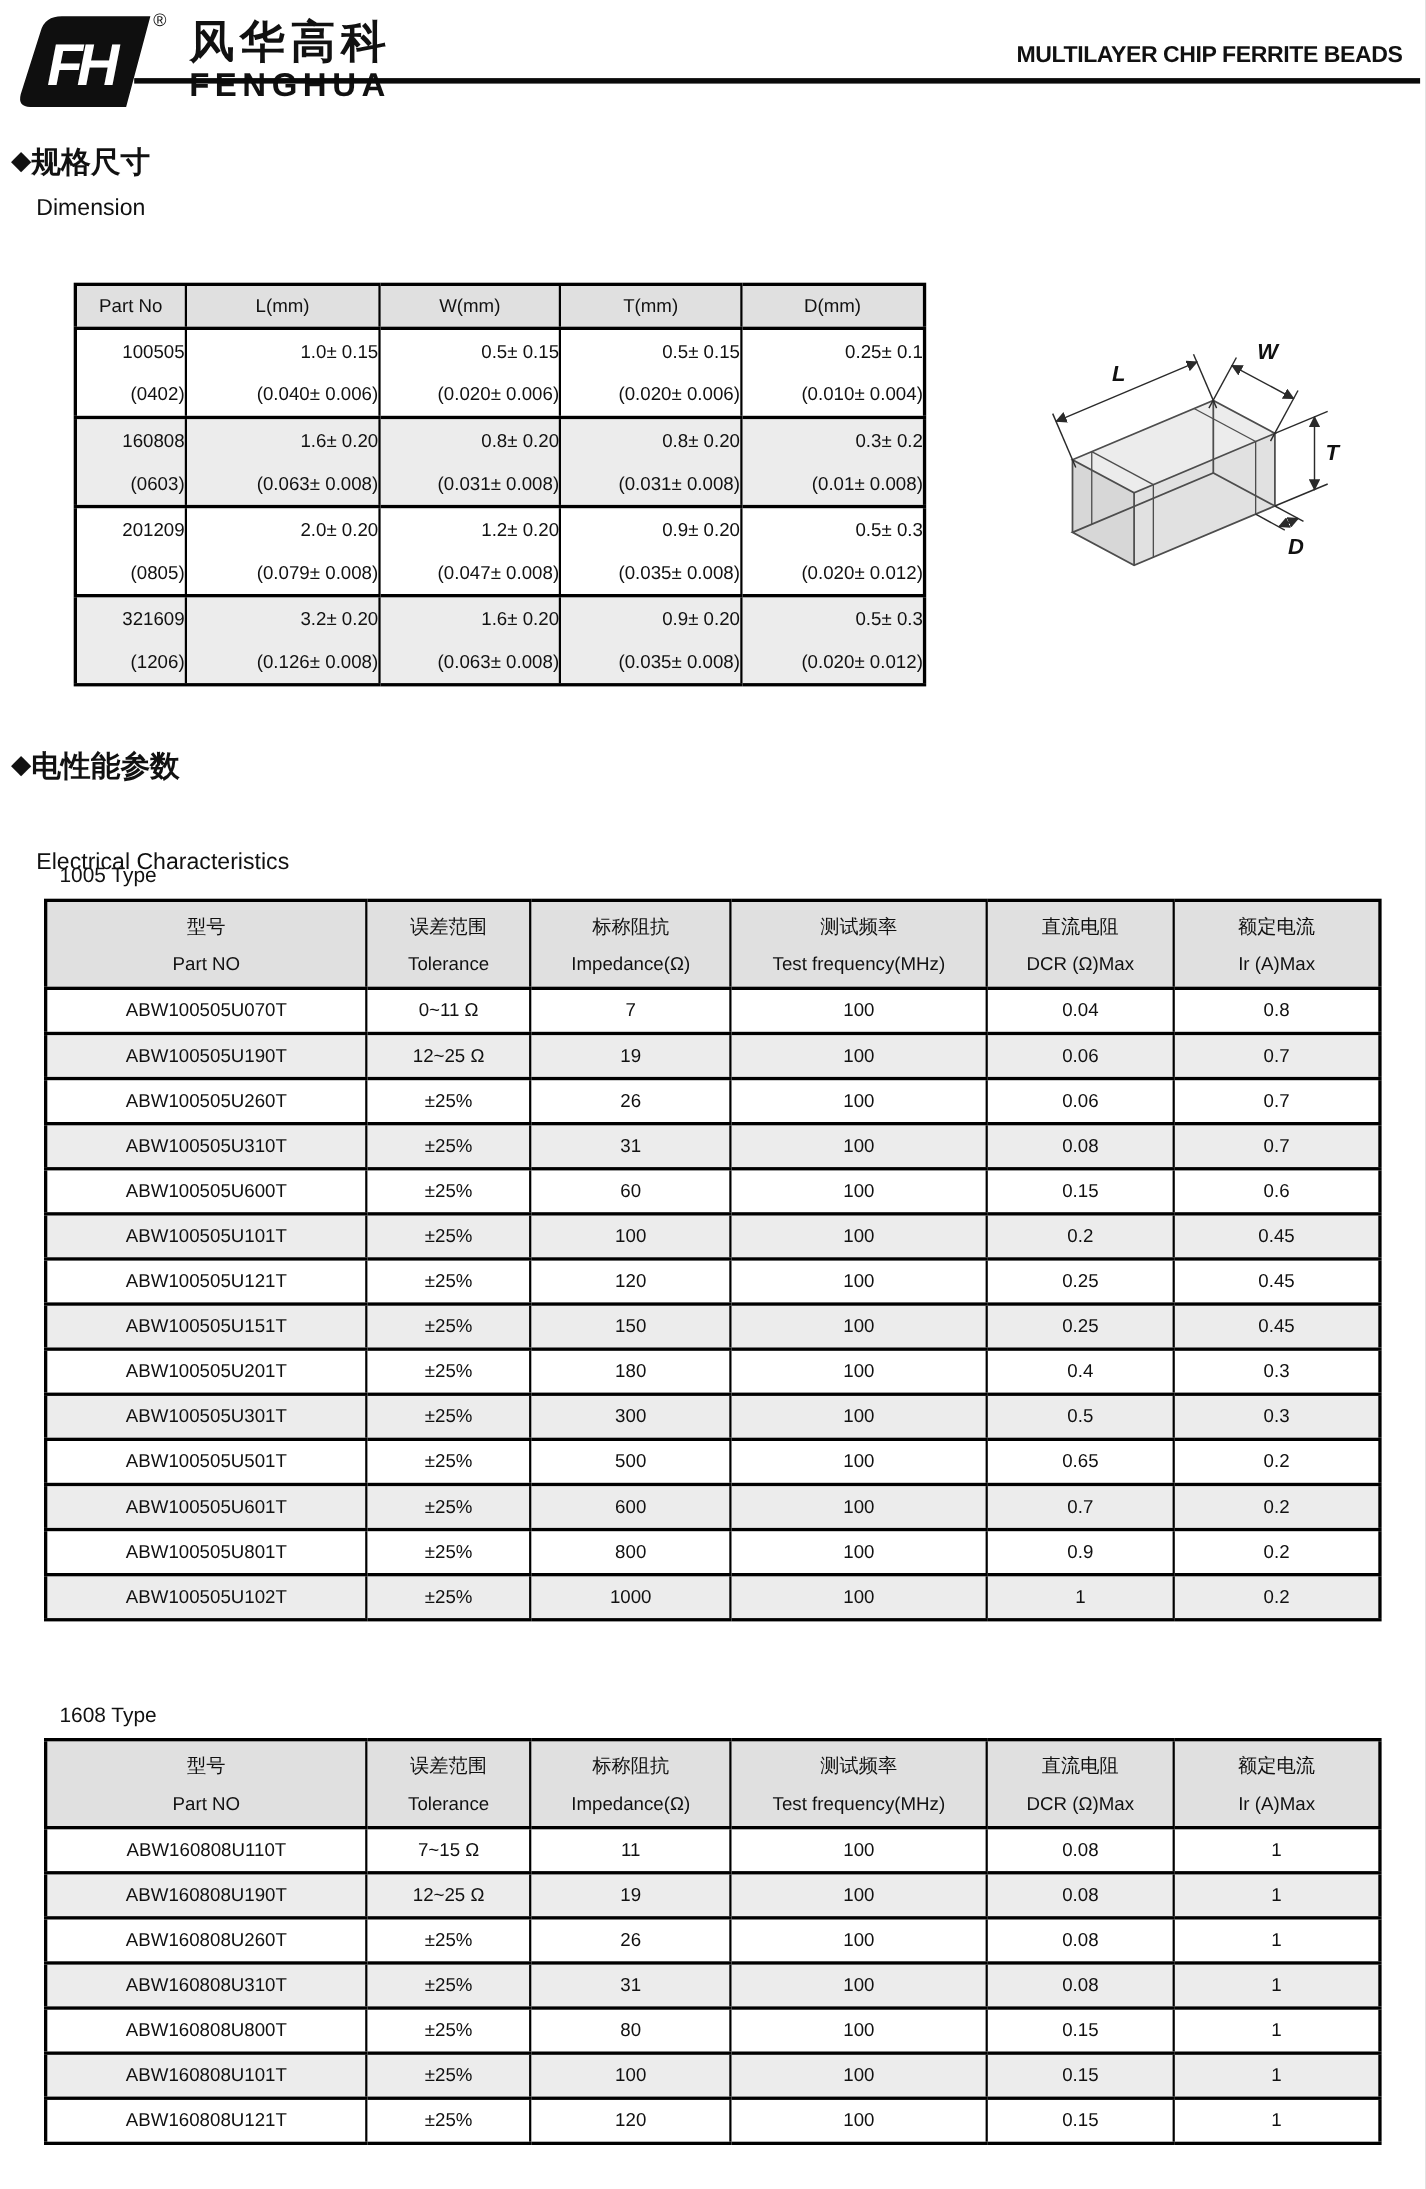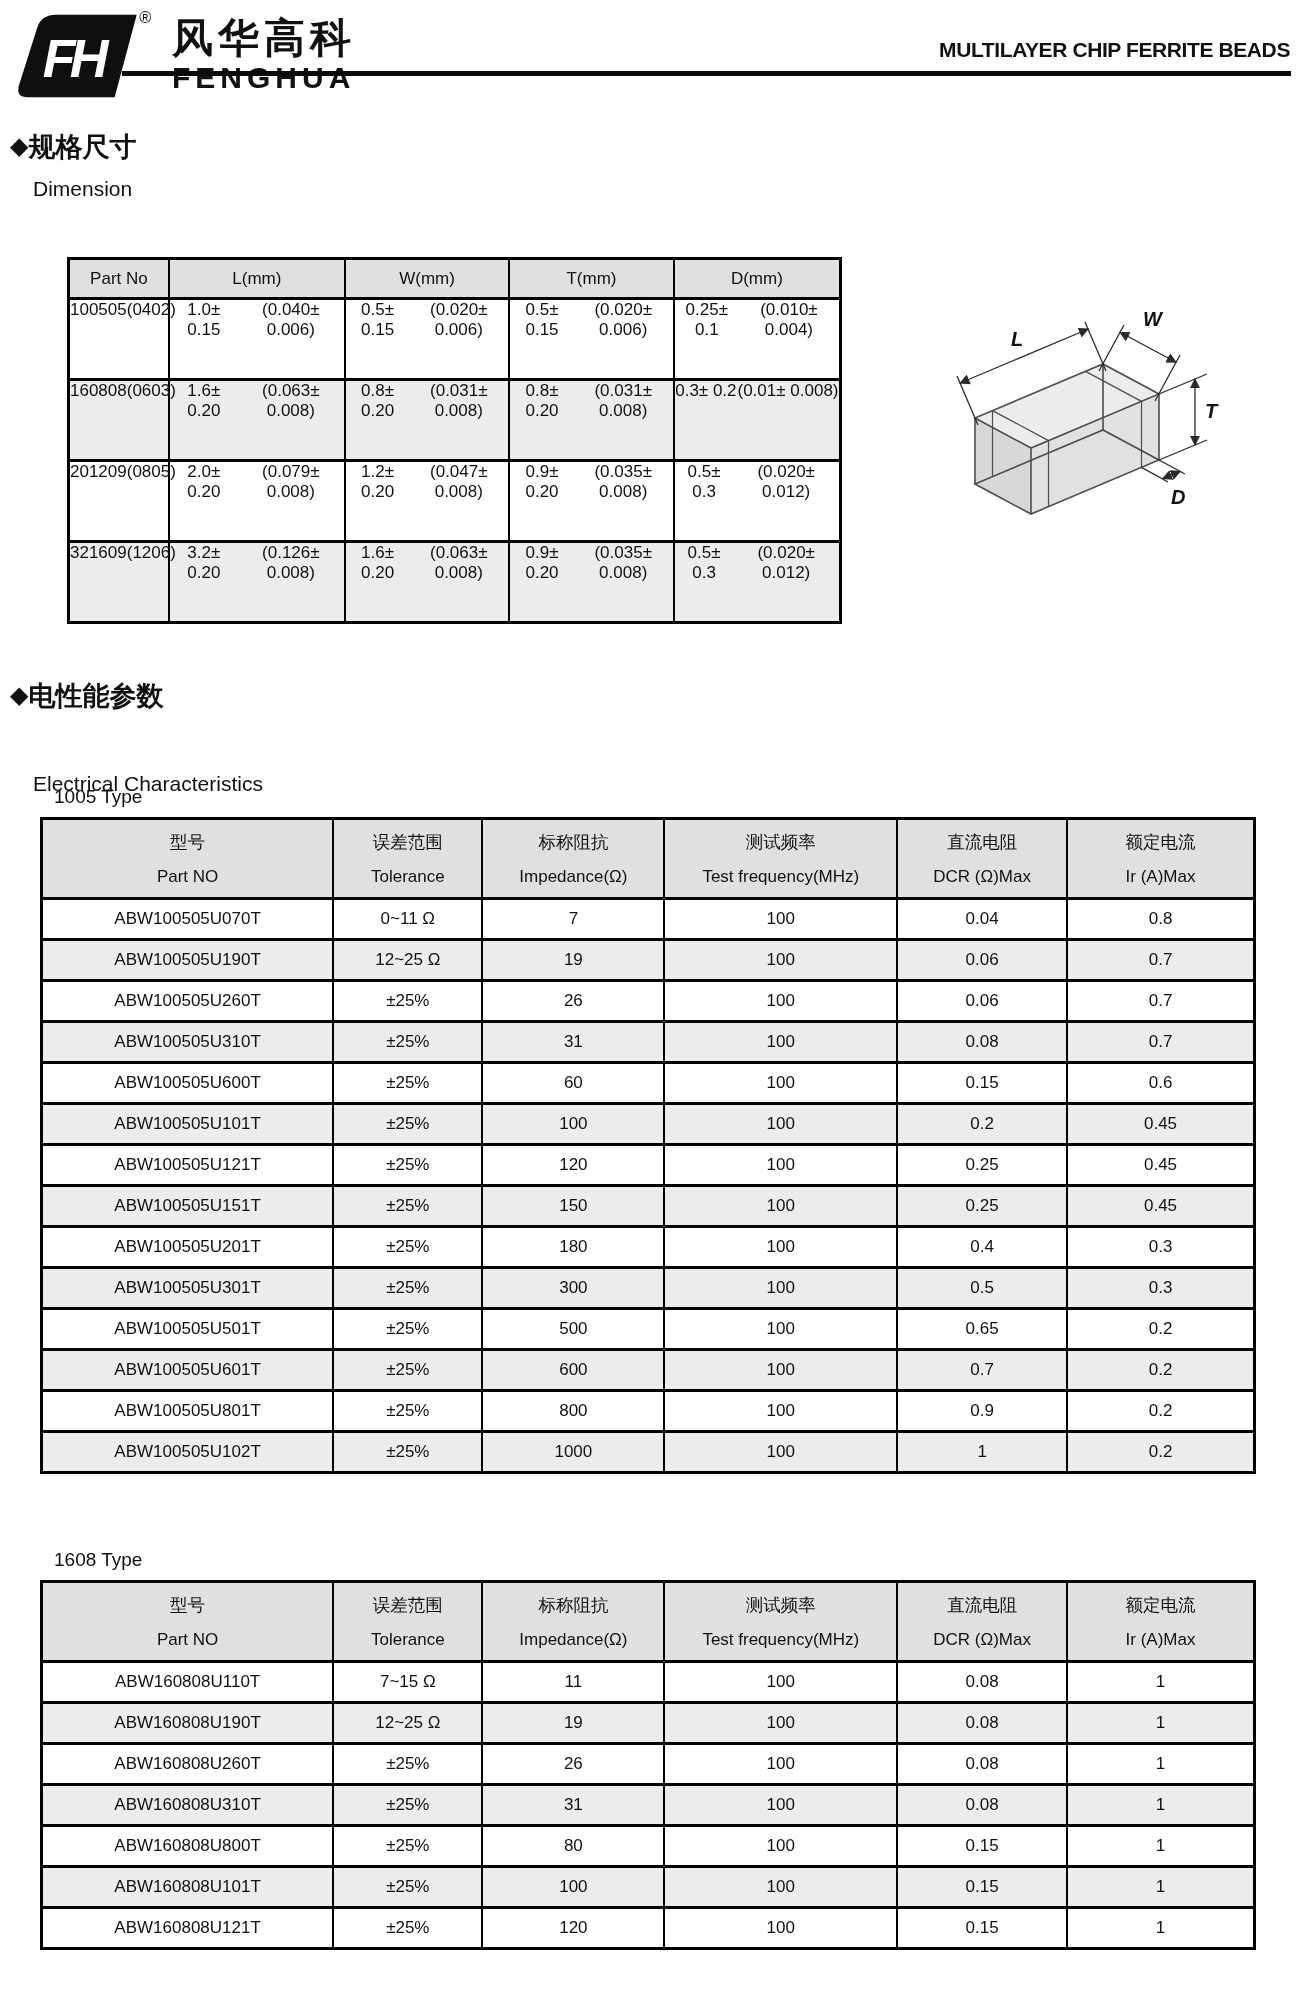--- a/index.html
+++ b/index.html
@@ -4,35 +4,35 @@
 <style>
   * { margin:0; padding:0; box-sizing:border-box; }
   body { background:#888; font-family:"Liberation Sans","DejaVu Sans",sans-serif; }
   .page { position:relative; width:1296px; height:1990px; background:#ffffff; margin:0 auto; overflow:hidden; color:#111; }
 
   
   .logo-block { position:absolute; left:14px; top:10px; display:flex; }
   .brand-text { margin-left:18px; padding-top:6px; }
   .brand-cn { font-size:41px; font-weight:bold; letter-spacing:5px; line-height:1.1; }
   .brand-en { font-size:30px; font-weight:bold; letter-spacing:5px; line-height:1.15; }
-  .doc-title { position:absolute; right:6px; top:38px; font-size:21px; font-weight:bold; letter-spacing:-0.4px;text-align:center; }
+  .doc-title { position:absolute; right:21px; top:38px; font-size:21px; font-weight:bold; letter-spacing:-0.4px;text-align:center; }
   .header-rule { position:absolute; left:122px; right:5px; top:71px; height:5px; background:#0a0a0a; }
 
   
   .sec-cn { position:absolute; left:10px; font-size:27px; font-weight:bold; }
   .sec-cn .bullet { font-size:24px; vertical-align:2px; }
   .sec-en { position:absolute; left:33px; font-size:21px; }
   .type-label { position:absolute; left:54px; font-size:19px; }
 
   
   .dtable { position:absolute; left:67px; top:257px; width:775px; border-collapse:collapse; table-layout:fixed; border:3px solid #000; }
   .dtable th, .dtable td { border:2px solid #000; border-top-width:3px; border-bottom-width:3px; text-align:center; vertical-align:middle; }
   .dtable th { height:40px; background:#e0e0e0; font-weight:normal; font-size:17px; }
   .dtable td { height:80px; font-size:17px; padding:0; }
-  .dtable .dcell { display:flex; flex-direction:row; justify-content:space-around; height:78px; }
+  .dtable .dcell { display:flex; flex-direction:column; justify-content:space-around; height:78px;text-align:right; }
   .dtable tbody tr:nth-child(even) { background:#ececec; }
   .dtable th:nth-child(1){width:13%} .dtable th:nth-child(2){width:22.8%}
   .dtable th:nth-child(3){width:21.3%} .dtable th:nth-child(4){width:21.3%}
   .dtable th:nth-child(5){width:21.6%}
 
   
   .etable { border-collapse:collapse; table-layout:fixed; width:1216px; border:3px solid #000; }
   .etable th, .etable td { border:2px solid #000; border-top-width:3px; border-bottom-width:3px; text-align:center; vertical-align:middle; }
   .etable thead th { background:#e0e0e0; height:80px; font-weight:normal; padding:0; }
   .etable .hcn { margin-bottom:13px; font-size:17.5px; }

